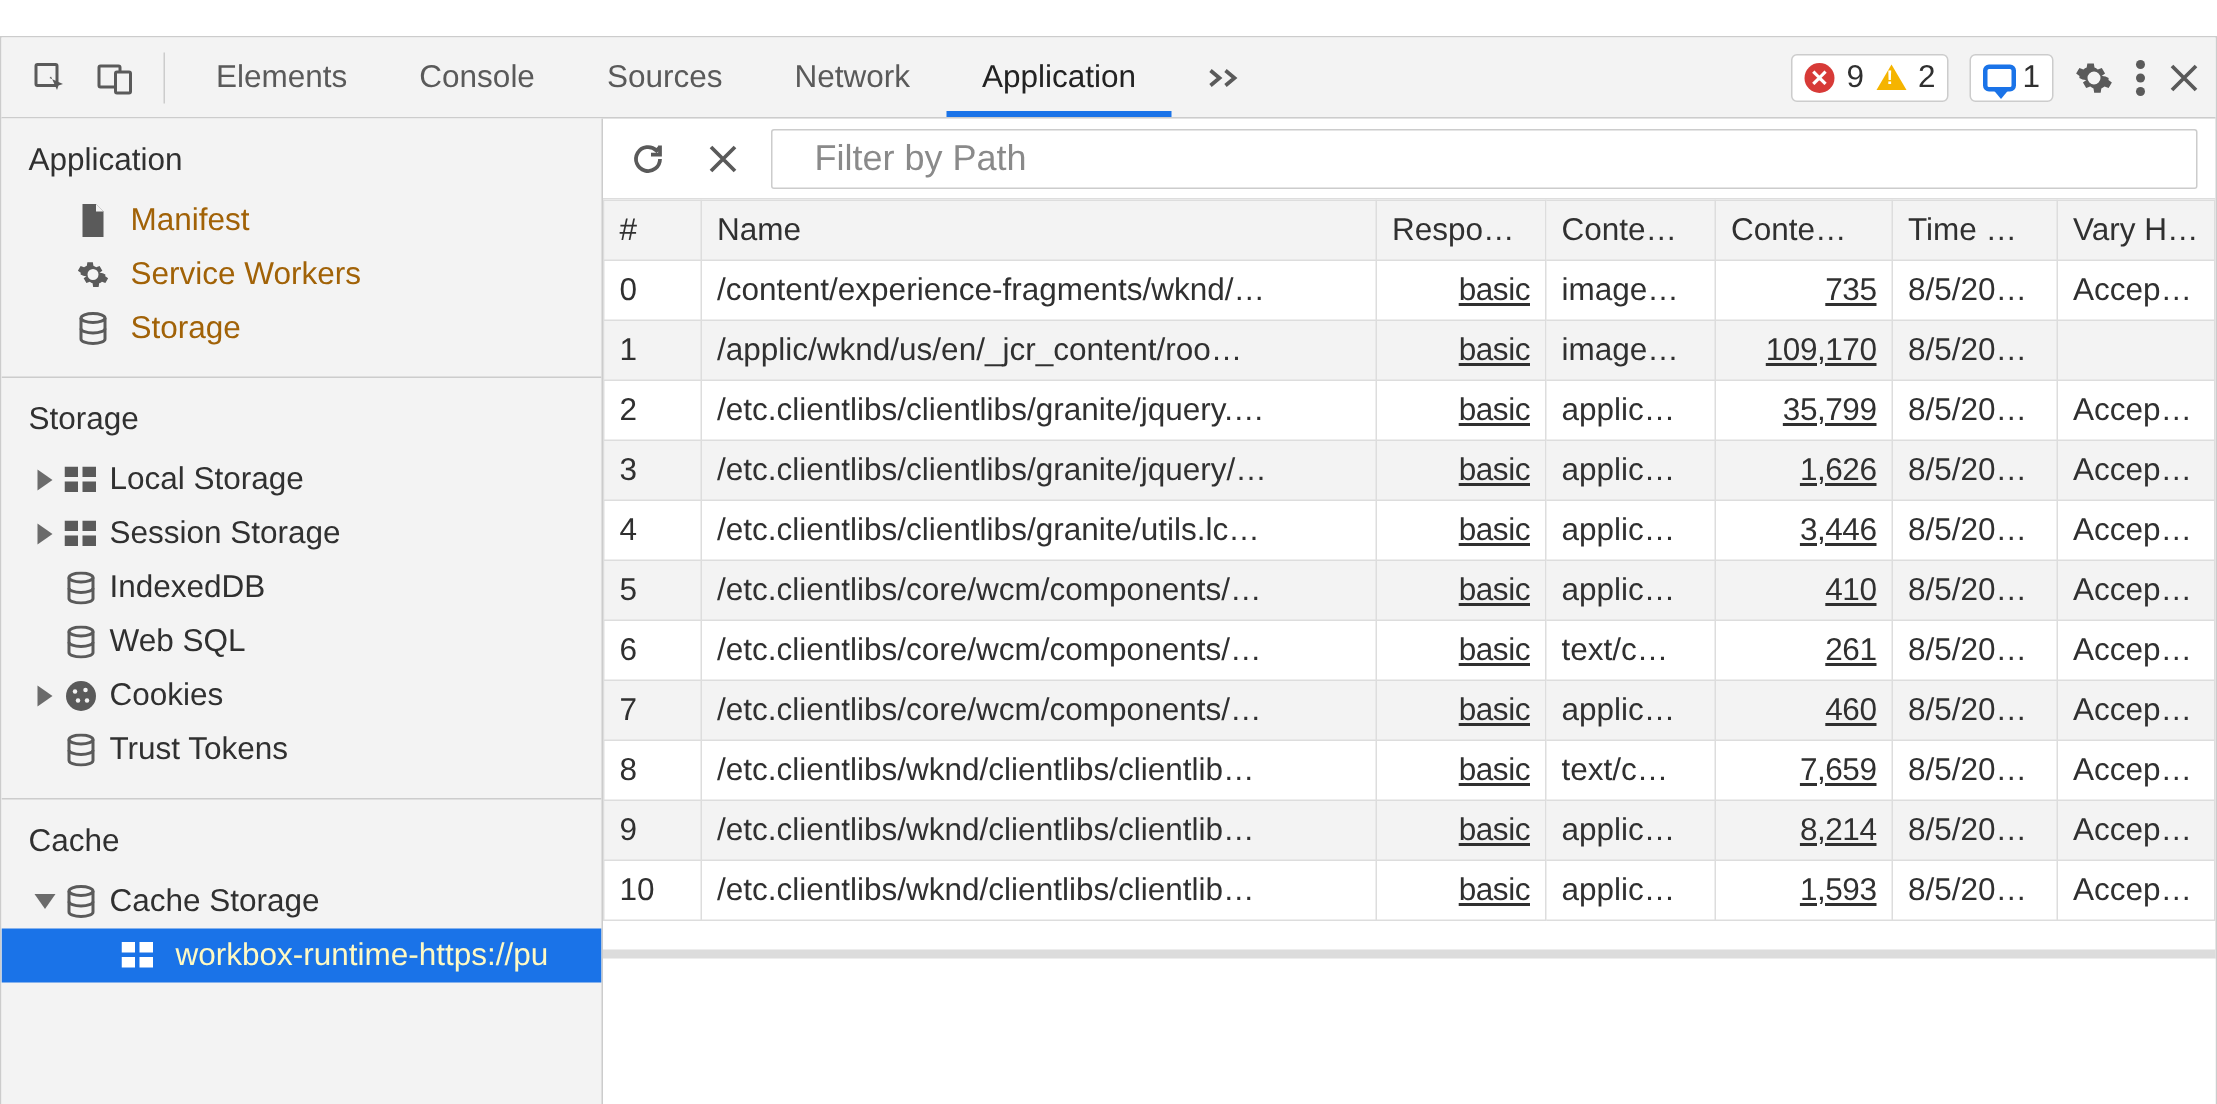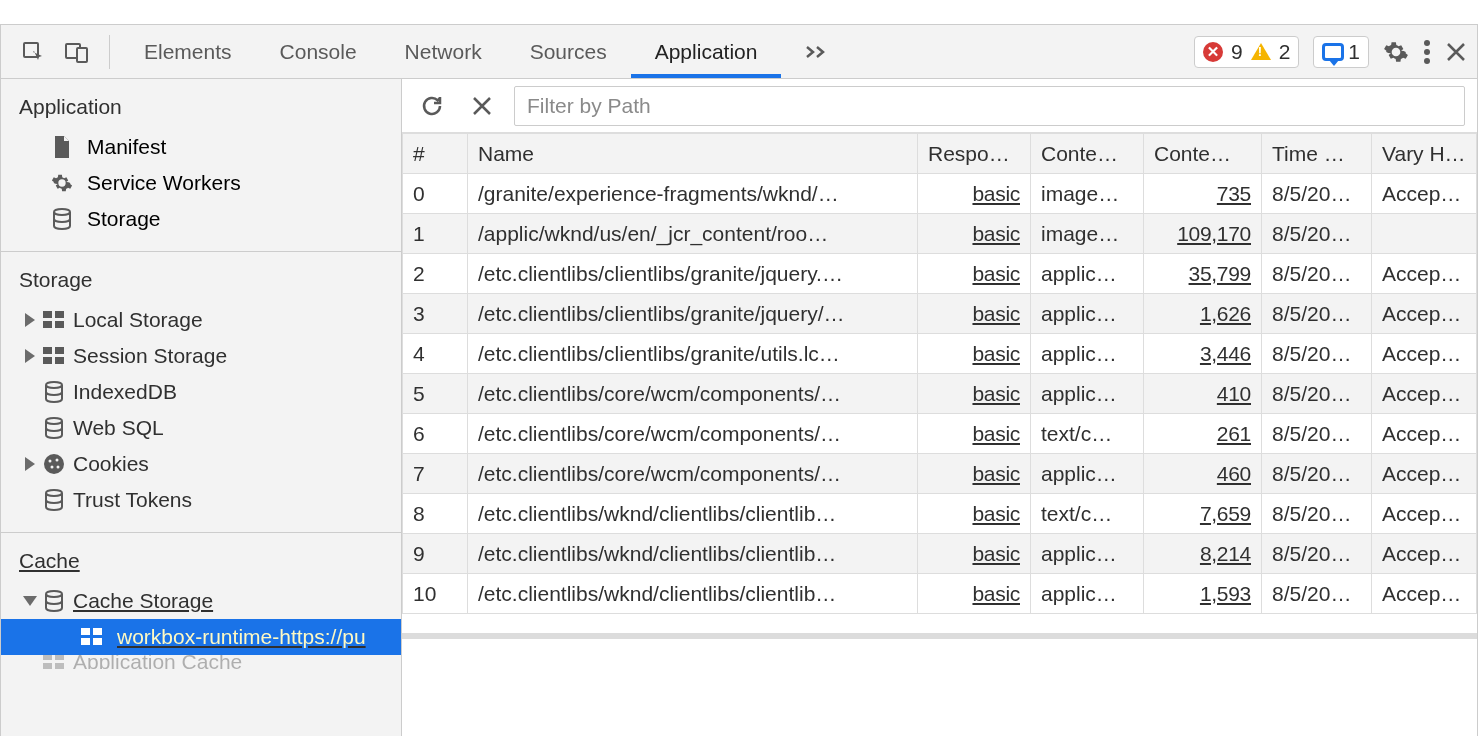--- a/index.html
+++ b/index.html
@@ -37,36 +37,36 @@
 .chat-icon{width:22px;height:18px;border:3px solid #1a73e8;border-radius:4px;position:relative;}
 .chat-icon::after{content:"";position:absolute;left:4px;bottom:-8px;width:0;height:0;border-left:5px solid transparent;border-right:5px solid transparent;border-top:6px solid #1a73e8;}
 .gear, .kebab, .closex { color:#5a5a5a; }
 
 .body { display:flex; flex:1; min-height:0;}
 
 
 .sidebar { width:401px; background:#f3f3f3; border-right:1px solid #ccc; overflow:hidden;}
 .sb-section { border-bottom:1px solid #ccc; padding: 12px 0 14px 0;}
 .sb-title { padding:4px 18px 10px 18px; color:#303030; }
-.sb-item { display:flex; align-items:center; gap:12px; padding:6px 0 6px 48px; color:#000000; cursor:default;}
+.sb-item { display:flex; align-items:center; gap:12px; padding:6px 0 6px 48px; color:#a16207; cursor:default;}
 .sb-item.indent2 { padding-left:78px;}
 .sb-item.selected { background:#1a73e8; color:#fef9c3;}
 .sb-tree { display:flex; align-items:center; gap:6px; padding:6px 0 6px 24px;}
 .tri { width:0;height:0;border-top:7px solid transparent;border-bottom:7px solid transparent;border-left:10px solid #6b6b6b; }
 .tri.open { transform: rotate(90deg); }
 .tri.space { visibility:hidden;}
 
 .ic { display:inline-flex; width:26px; height:24px; align-items:center; justify-content:center; color:#5a5a5a; flex-shrink:0;}
 .sb-item.selected .ic { color:#fff;}
 
 
 .main { flex:1; display:flex; flex-direction:column; min-width:0;}
 .toolbar { display:flex; align-items:center; height:54px; padding:0 12px; gap:14px; border-bottom:1px solid #ddd;}
 .tbtn { width:36px;height:36px;display:flex;align-items:center;justify-content:center;color:#5a5a5a; cursor:pointer;}
-.filter { flex:1; height:40px; border:1px solid #ccc; border-radius:2px; padding:0 12px; font-size:21px; color:#303030;}
+.filter { flex:1; height:40px; border:1px solid #ccc; border-radius:2px; padding:0 28px; font-size:24px; color:#303030;}
 .filter::placeholder { color:#8a8a8a;}
 
 .tablewrap { flex:1; overflow:hidden; position:relative; border-bottom: 6px solid #dcdcdc;}
 table { border-collapse:collapse; width:100%; table-layout:fixed;}
 th, td { border:1px solid #ddd; padding:6px 10px; text-align:left; white-space:nowrap; overflow:hidden; text-overflow:ellipsis; height:40px;}
 th { background:#f3f3f3; font-weight:400; color:#303030;}
 tbody tr:nth-child(even) td { background:#f3f3f3;}
 td.num { text-align:right; font-variant-numeric: tabular-nums; letter-spacing: -0.3px; text-decoration: underline;}
 col.c-idx{width:65px;} col.c-name{width:450px;} col.c-resp{width:113px;} col.c-ct{width:113px;} col.c-cl{width:118px;} col.c-time{width:110px;} col.c-vary{width:105px;}
 .bottom-blank{height:120px;background:#fff;}
@@ -89,22 +89,22 @@
       <div class="tb-icon">
         <svg width="26" height="24" viewBox="0 0 26 24" fill="none" stroke="currentColor" stroke-width="2">
             <rect x="2" y="4" width="14" height="14" rx="1"></rect>
             <rect x="13" y="8" width="10" height="14" rx="1" fill="#f3f3f3"></rect>
           </svg>
       </div>
       <div class="tb-sep"></div>
       <div class="tabs">
         <div class="tab">Elements</div>
         <div class="tab">Console</div>
+        <div class="tab">Sources</div>
         <div class="tab">Network</div>
-        <div class="tab">Sources</div>
         <div class="tab active">Application</div>
         <div class="tab">
           <svg width="22" height="14" viewBox="0 0 22 14" stroke="currentColor" stroke-width="2.5" fill="none">
               <path d="M2 2 l6 5 -6 5"></path>
               <path d="M12 2 l6 5 -6 5"></path>
             </svg>
         </div>
       </div>
     </div>
     <div class="tb-right">
@@ -239,21 +239,21 @@
               <svg width="20" height="22" viewBox="0 0 20 22" fill="none" stroke="currentColor" stroke-width="2">
                 <ellipse cx="10" cy="4" rx="8" ry="3"></ellipse>
                 <path d="M2 4v14c0 1.7 3.6 3 8 3s8-1.3 8-3V4"></path>
                 <path d="M2 11c0 1.7 3.6 3 8 3s8-1.3 8-3"></path>
               </svg>
             </span>
           <span>Trust Tokens</span>
         </div>
       </div>
 
-      <div class="sb-section" style="border-bottom:none;text-decoration:underline;">
+      <div class="sb-section" style="border-bottom:none;">
         <div class="sb-title">Cache</div>
         <div class="sb-tree">
           <span class="tri open"></span>
           <span class="ic">
               <svg width="20" height="22" viewBox="0 0 20 22" fill="none" stroke="currentColor" stroke-width="2">
                 <ellipse cx="10" cy="4" rx="8" ry="3"></ellipse>
                 <path d="M2 4v14c0 1.7 3.6 3 8 3s8-1.3 8-3V4"></path>
                 <path d="M2 11c0 1.7 3.6 3 8 3s8-1.3 8-3"></path>
               </svg>
             </span>
@@ -262,32 +262,20 @@
         <div class="sb-item indent2 selected">
           <span class="ic">
               <svg width="22" height="18" viewBox="0 0 22 18" fill="currentColor">
                 <rect x="0" y="0" width="9" height="7"></rect>
                 <rect x="12" y="0" width="9" height="7"></rect>
                 <rect x="0" y="10" width="9" height="7"></rect>
                 <rect x="12" y="10" width="9" height="7"></rect>
               </svg>
             </span>
           <span>workbox-runtime-https://pu</span>
-        </div>
-        <div class="sb-tree" style="opacity:.35; overflow:hidden; height:14px;">
-          <span class="tri space"></span>
-          <span class="ic">
-              <svg width="22" height="18" viewBox="0 0 22 18" fill="currentColor">
-                <rect x="0" y="0" width="9" height="7"></rect>
-                <rect x="12" y="0" width="9" height="7"></rect>
-                <rect x="0" y="10" width="9" height="7"></rect>
-                <rect x="12" y="10" width="9" height="7"></rect>
-              </svg>
-            </span>
-          <span>Application Cache</span>
         </div>
       </div>
     </div>
 
     <div class="main">
       <div class="toolbar">
         <div class="tbtn">
           <svg width="24" height="24" viewBox="0 0 24 24" fill="none" stroke="currentColor" stroke-width="2.5">
               <path d="M20 12a8 8 0 11-2.3-5.6L20 4"></path>
               <path d="M20 3v6h-6"></path>
@@ -318,21 +306,21 @@
               <th>Respo…</th>
               <th>Conte…</th>
               <th>Conte…</th>
               <th>Time …</th>
               <th>Vary H…</th>
             </tr>
           </thead>
           <tbody id="tbody">
               <tr>
                 <td>0</td>
-                <td>/granite/experience-fragments/wknd/…</td>
+                <td>/content/experience-fragments/wknd/…</td>
                 <td class="num">basic</td>
                 <td>image…</td>
                 <td class="num">735</td>
                 <td>8/5/20…</td>
                 <td>Accep…</td>
               </tr>
               <tr>
                 <td>1</td>
                 <td>/applic/wknd/us/en/_jcr_content/roo…</td>
                 <td class="num">basic</td>

